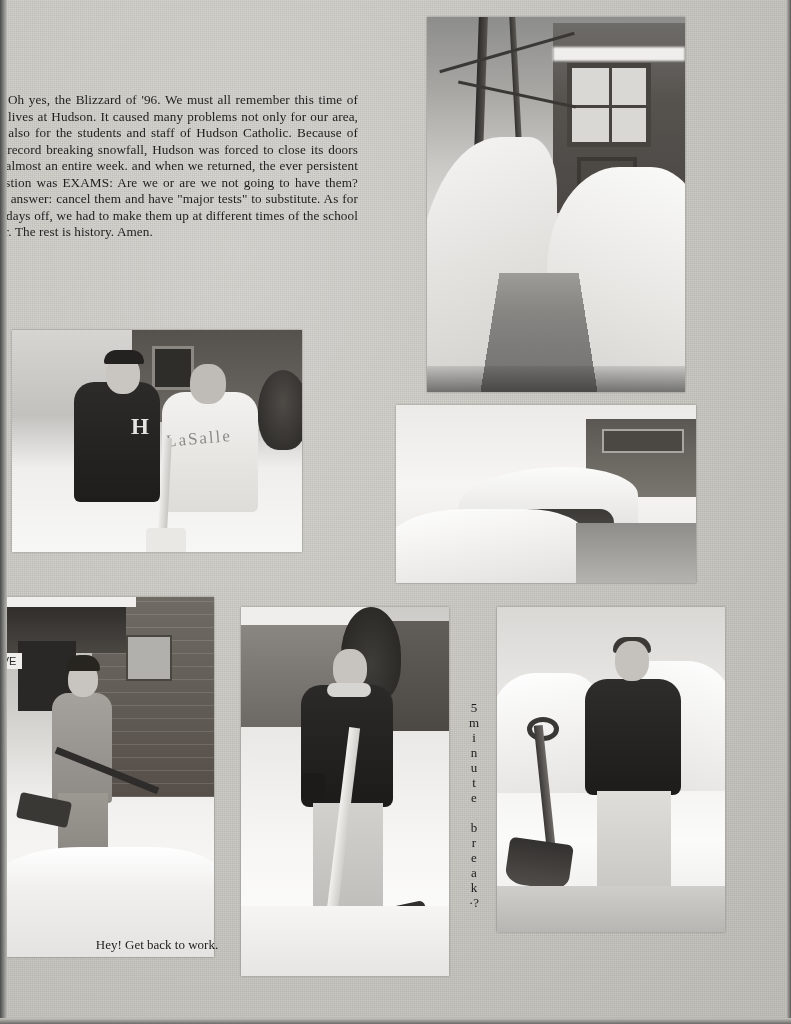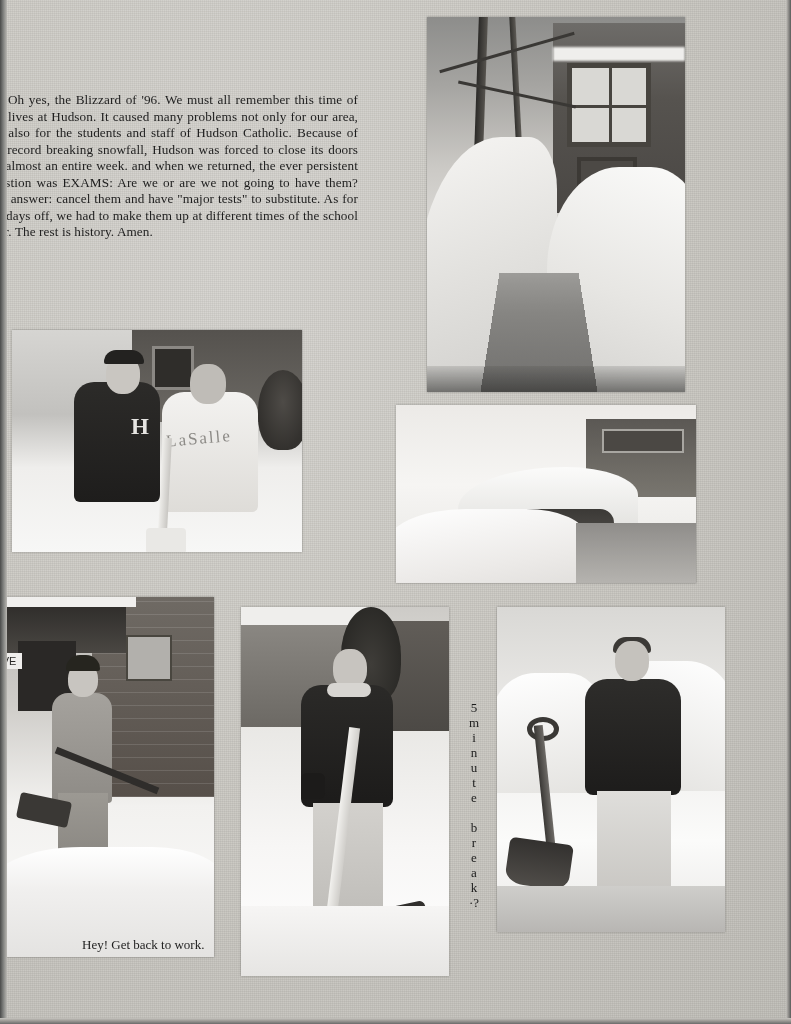--- a/index.html
+++ b/index.html
@@ -423,22 +423,21 @@
     background: linear-gradient(180deg,#cfcecb,#b8b6b3);
   }
 
   
   #caption-get-back {
     left: 42px;
     top: 937px;
     width: 230px;
     font-size: 13px;
     text-indent: 0;
-    text-align: left;
-    margin-left: 40px;
+    text-align: center;
   }
   #caption-five-minute {
     position: absolute;
     left: 463px;
     top: 700px;
     width: 22px;
     color: #1d1d1d;
     font-size: 13px;
     line-height: 15px;
     text-align: center;

